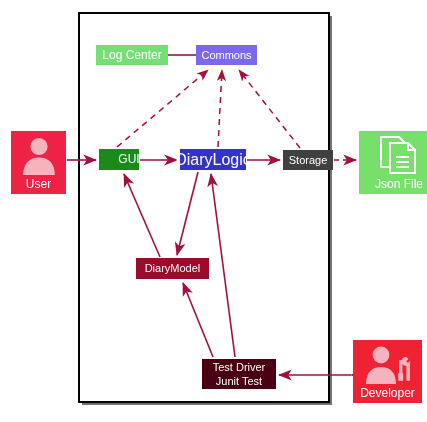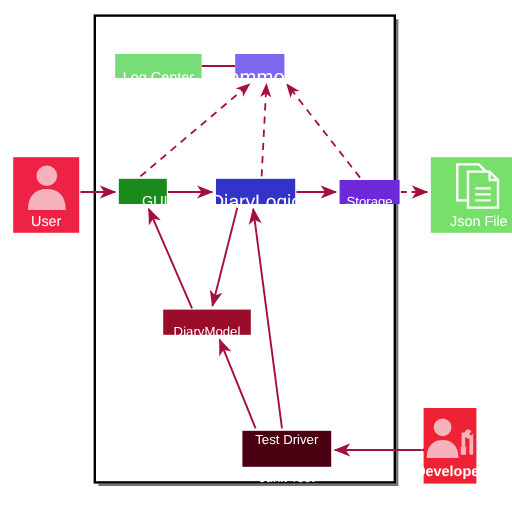--- a/index.html
+++ b/index.html
@@ -39,27 +39,27 @@
     display: flex;
     flex-direction: column;
     align-items: center;
     justify-content: center;
     color: #ffffff;
     font-size: 12px;
     line-height: 13px;
     white-space: nowrap;
     letter-spacing: 0px;
   }
-  .node .line { display: block; margin-top: 18px; }
+  .node .line { display: block; }
 
   .n-logcenter  { left: 96px;  top: 45px;  width: 72px; height: 20px; background: #77dd77; font-size: 12px; }
-  .n-commons    { left: 196px; top: 45px;  width: 41px; height: 20px; background: #7b68ee; font-size: 17px; }
+  .n-commons    { left: 196px; top: 45px;  width: 61px; height: 20px; background: #7b68ee; font-size: 11px; }
   .n-gui        { left: 99px;  top: 149px; width: 40px; height: 21px; background: #1a8a1a; font-size: 12px; padding-left: 20px; }
   .n-diarylogic { left: 180px; top: 149px; width: 66px; height: 21px; background: #3333cc; font-size: 16px; }
-  .n-storage    { left: 283px; top: 150px; width: 50px; height: 20px; background: #6d28d9; font-size: 11px; text-align: right; }
+  .n-storage    { left: 283px; top: 150px; width: 50px; height: 20px; background: #404040; font-size: 11px; text-align: right; }
   .n-diarymodel { left: 136px; top: 258px; width: 73px; height: 21px; background: #9b0b2a; font-size: 11px; }
   .n-testdriver { left: 202px; top: 359px; width: 74px; height: 30px; background: #4a0011; font-size: 11px; line-height: 14px; }
 
   
   .tile {
     position: absolute;
     box-sizing: border-box;
     display: flex;
     flex-direction: column;
     align-items: center;
@@ -67,21 +67,21 @@
     color: #ffffff;
   }
   .tile .tile-label {
     font-size: 12px;
     line-height: 13px;
     color: #ffffff;
     white-space: nowrap;
   }
   .t-user      { left: 11px;  top: 131px; width: 55px; height: 63px; background: #ee2244; }
   .t-jsonfile  { left: 359px; top: 131px; width: 80px; height: 63px; background: #77e06b; }
-  .t-developer { left: 353px; top: 340px; width: 44px; height: 63px; background: #ee2233; font-weight: bold; }
+  .t-developer { left: 353px; top: 340px; width: 69px; height: 63px; background: #ee2233; }
 
   .tile .glyph {
     flex: 1 1 auto;
     display: flex;
     align-items: center;
     justify-content: center;
     width: 100%;
   }
   .tile .tile-label { padding-bottom: 3px; }
 

